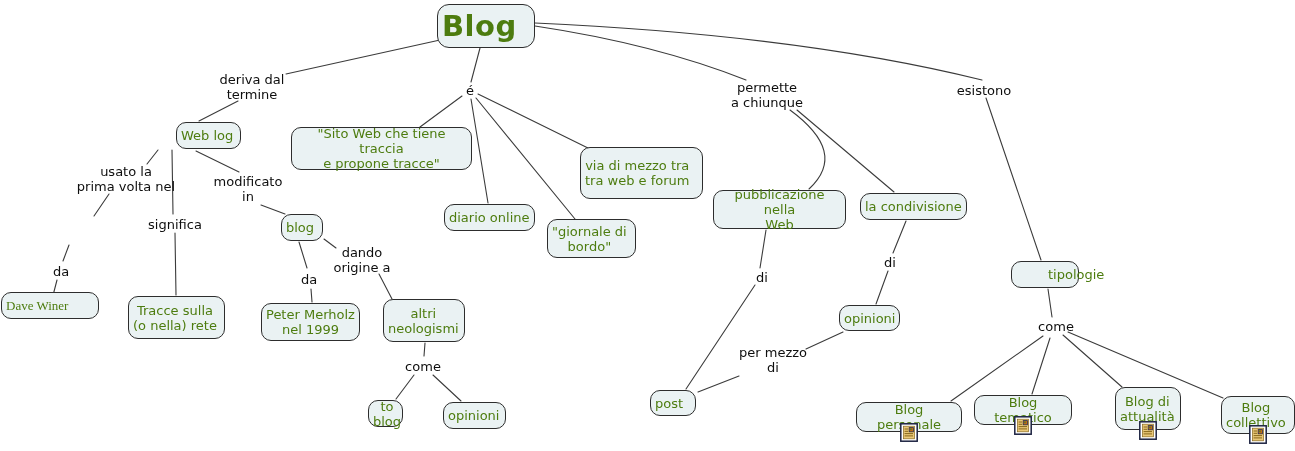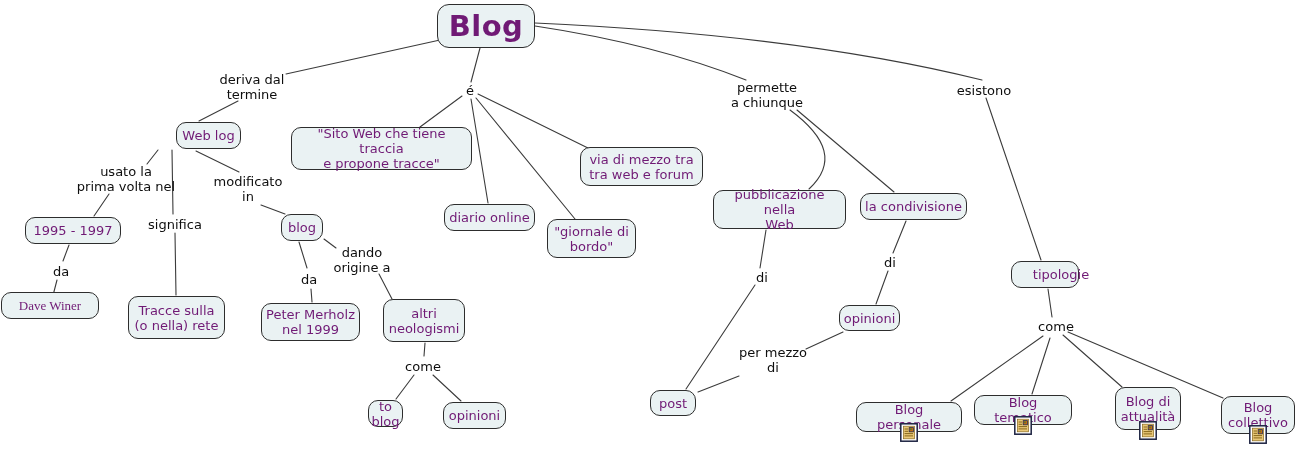--- a/index.html
+++ b/index.html
@@ -5,22 +5,22 @@
   html,body{margin:0;padding:0;background:#ffffff;}
   .canvas{
     position:relative;width:1295px;height:451px;background:#ffffff;
     font-family:"DejaVu Sans","Liberation Sans",sans-serif;overflow:hidden;
   }
   svg.edges{position:absolute;left:0;top:0;width:1295px;height:451px;}
   svg.edges path{fill:none;stroke:#3b3b3b;stroke-width:1.1;stroke-linecap:round;}
   .concept{
     position:absolute;box-sizing:border-box;
     background:#eaf2f3;border:1.3px solid #2d2d2d;border-radius:10px;
-    display:flex;align-items:center;justify-content:center;
-    text-align:center;font-size:13px;line-height:15px;color:#701a75;
+    display:flex;align-items:center;justify-content:flex-start;
+    text-align:center;font-size:13px;line-height:15px;color:#4d7c0f;
     white-space:pre-line;padding:2px 4px;
   }
   .concept.title{
     font-size:29px;font-weight:bold;line-height:34px;
     border-radius:12px;border-width:1.7px;letter-spacing:0.5px;
   }
   .linklabel{
     position:absolute;transform:translate(-50%,-50%);
     text-align:center;font-size:13px;line-height:15px;color:#0e0e0e;
     white-space:pre-line;
@@ -70,37 +70,36 @@
       <path d="M986,98 L1041,260"></path>
       <path d="M1048,289 L1052,317"></path>
       <path d="M1043,336 L951,401"></path>
       <path d="M1050,338 L1032,394"></path>
       <path d="M1063,335 L1122,387"></path>
       <path d="M1068,332 L1223,398"></path>
     </svg>
 
 <div class="concept title" style="left: 437px; top: 4px; width: 98px; height: 44px;"><span>Blog</span></div>
     <div class="concept" style="left: 140px; top: 122px; width: 65px; height: 27px; margin-left: 36px;"><span>Web log</span></div>
-    <div class="concept" style="left: 25px; top: 217px; width: 96px; height: 27px;"><span>1995 - 1997</span></div>
     <div class="concept" style="left: 1px; top: 292px; width: 98px; height: 27px; font-family: Liberation Serif, serif;"><span>Dave Winer</span></div>
     <div class="concept" style="left: 128px; top: 296px; width: 97px; height: 43px;"><span>Tracce sulla
 (o nella) rete</span></div>
     <div class="concept" style="left: 281px; top: 214px; width: 42px; height: 27px;"><span>blog</span></div>
     <div class="concept" style="left: 261px; top: 303px; width: 99px; height: 38px;"><span>Peter Merholz
 nel 1999</span></div>
     <div class="concept" style="left: 383px; top: 299px; width: 82px; height: 43px;"><span>altri
 neologismi</span></div>
     <div class="concept" style="left: 368px; top: 400px; width: 35px; height: 27px;"><span>to blog</span></div>
     <div class="concept" style="left: 443px; top: 402px; width: 63px; height: 27px;"><span>opinioni</span></div>
     <div class="concept" style="left: 291px; top: 127px; width: 181px; height: 43px;"><span>"Sito Web che tiene traccia
 e propone tracce"</span></div>
     <div class="concept" style="left: 444px; top: 204px; width: 91px; height: 27px;"><span>diario online</span></div>
     <div class="concept" style="left: 547px; top: 219px; width: 89px; height: 39px;"><span>"giornale di
 bordo"</span></div>
-    <div class="concept" style="left: 580px; top: 147px; width: 123px; height: 39px;"><span>via di mezzo tra
+    <div class="concept" style="left: 580px; top: 147px; width: 123px; height: 52px;"><span>via di mezzo tra
 tra web e forum</span></div>
     <div class="concept" style="left: 704px; top: 190px; width: 133px; height: 39px; margin-left: 9px;"><span>pubblicazione nella
 Web</span></div>
     <div class="concept" style="left: 860px; top: 193px; width: 107px; height: 27px;"><span>la condivisione</span></div>
     <div class="concept" style="left: 839px; top: 305px; width: 61px; height: 26px;"><span>opinioni</span></div>
     <div class="concept" style="left: 650px; top: 390px; width: 46px; height: 26px;"><span>post</span></div>
     <div class="concept" style="left: 1011px; top: 261px; width: 68px; height: 27px; padding-left: 36px;"><span>tipologie</span></div>
     <div class="concept" style="left: 856px; top: 402px; width: 106px; height: 30px;"><span>Blog personale</span><span class="resicon"><svg width="18" height="19" viewBox="0 0 18 19" xmlns="http://www.w3.org/2000/svg">
           <rect x="0.8" y="0.8" width="16.4" height="17.4" fill="#ffffff" stroke="#1c2240" stroke-width="1.5"></rect>
           <rect x="3.4" y="3.2" width="11.2" height="12.6" fill="#e9c878" stroke="#8a6a20" stroke-width="0.7"></rect>

